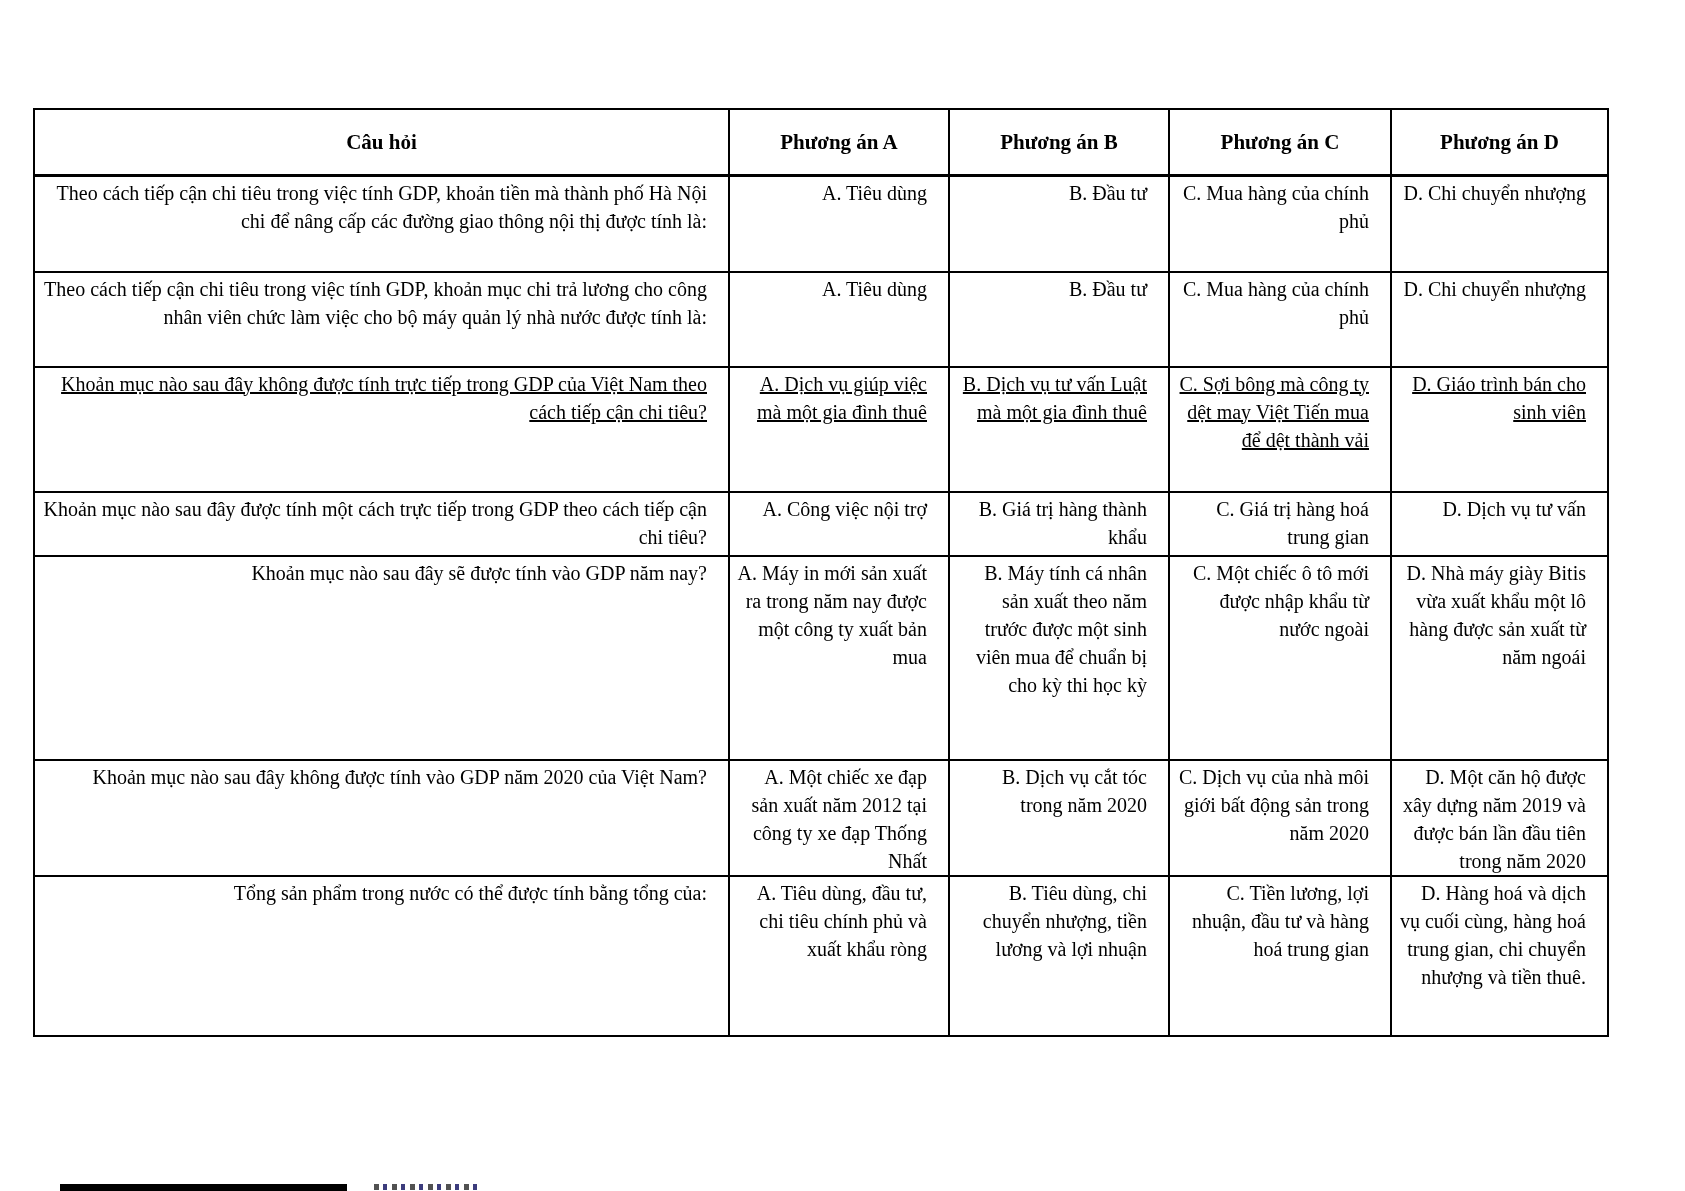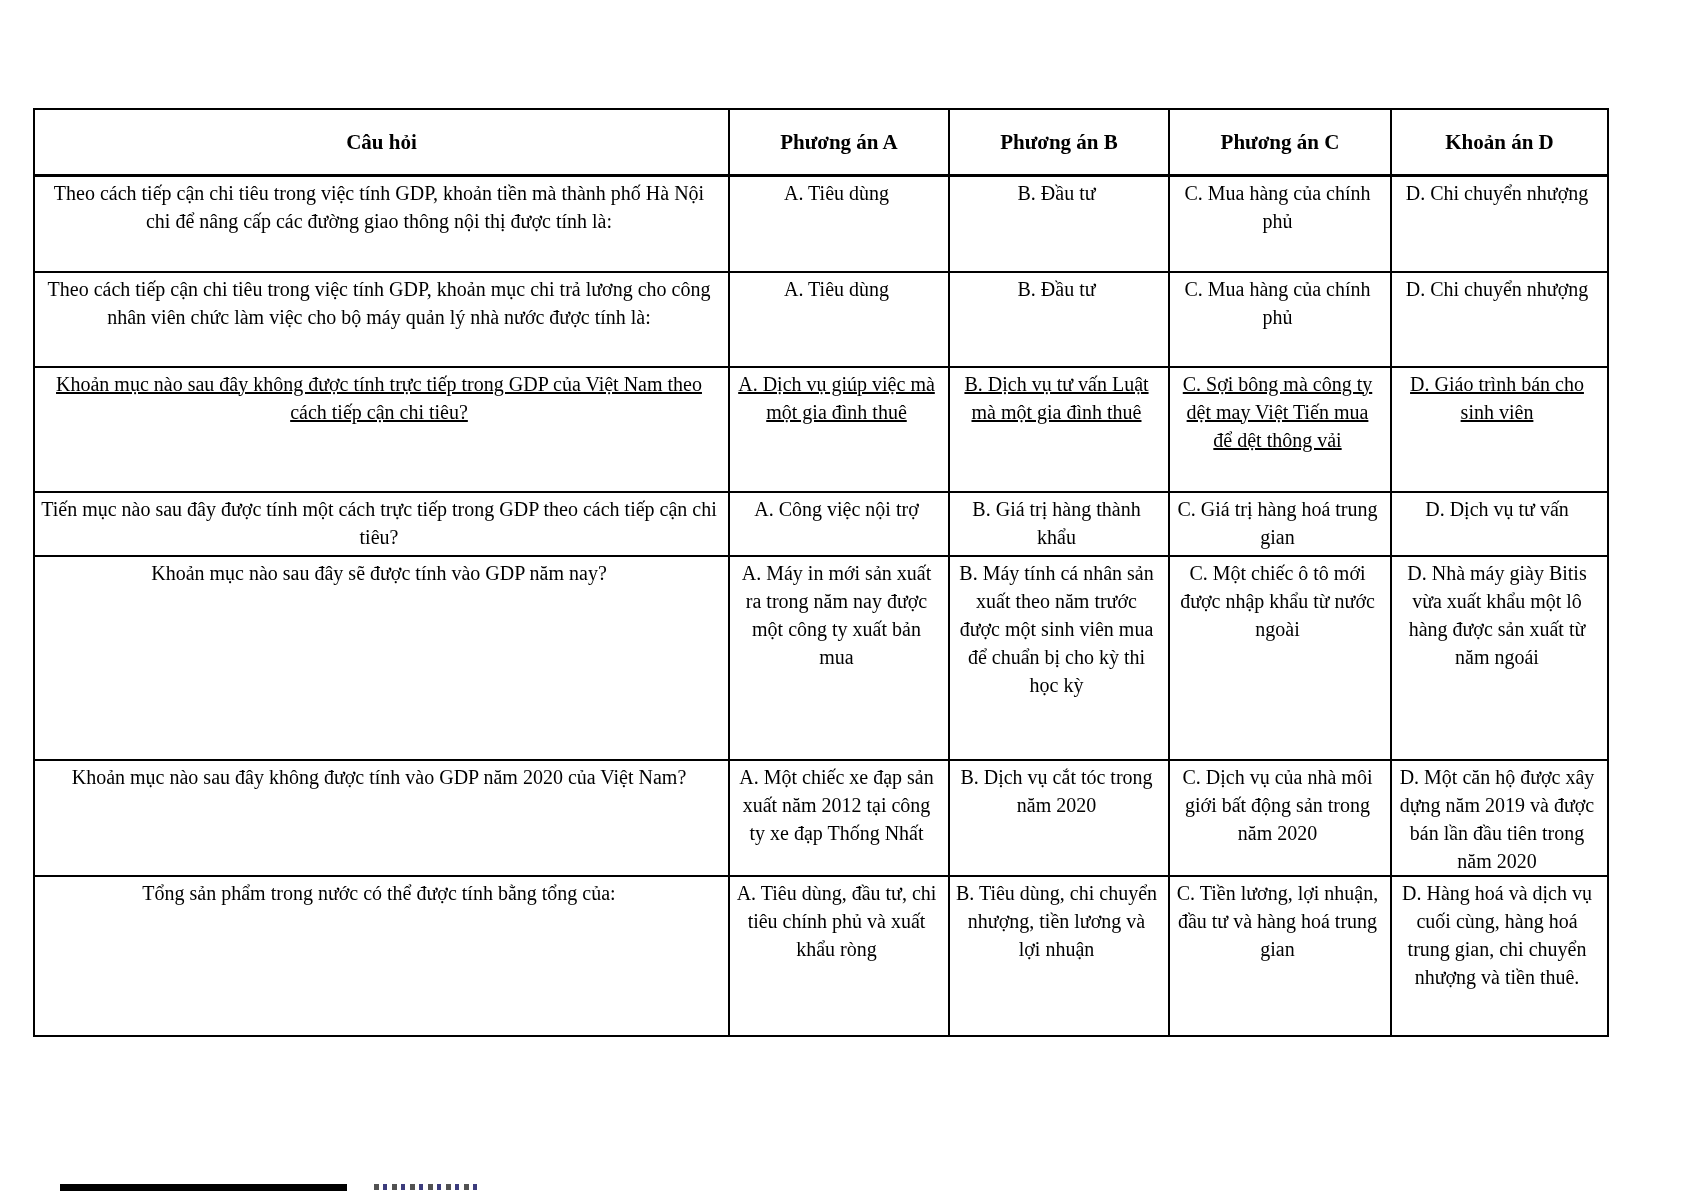--- a/index.html
+++ b/index.html
@@ -43,22 +43,22 @@
     font-weight: bold;
     font-size: 21px;
     text-align: center;
     vertical-align: middle;
     height: 60px;
     border-bottom: 3px solid #000000;
     padding: 2px 4px;
   }
   table.quiz td {
     vertical-align: top;
-    text-align: center;
-    padding: 2px 10px 0 5px;
+    text-align: right;
+    padding: 2px 21px 0 5px;
   }
   
   tbody tr:nth-child(1) { height: 96px;  }
   tbody tr:nth-child(2) { height: 95px;  }
   tbody tr:nth-child(3) { height: 125px; text-decoration: underline; }
   tbody tr:nth-child(4) { height: 64px;  }
   tbody tr:nth-child(5) { height: 204px; }
   tbody tr:nth-child(6) { height: 116px; }
   tbody tr:nth-child(7) { height: 160px; }
 
@@ -99,21 +99,21 @@
         <col class="c-b">
         <col class="c-c">
         <col class="c-d">
     </colgroup>
     <thead>
       <tr>
         <th>Câu hỏi</th>
         <th>Phương án A</th>
         <th>Phương án B</th>
         <th>Phương án C</th>
-        <th>Khoản án D</th>
+        <th>Phương án D</th>
       </tr>
     </thead>
     <tbody>
   <tr>
     <td>Theo cách tiếp cận chi tiêu trong việc tính GDP, khoản tiền mà thành phố Hà Nội chi để nâng cấp các đường giao thông nội thị được tính là:</td>
     <td>A. Tiêu dùng</td>
     <td>B. Đầu tư</td>
     <td>C. Mua hàng của chính phủ</td>
     <td>D. Chi chuyển nhượng</td>
   </tr>
@@ -123,26 +123,26 @@
     <td>A. Tiêu dùng</td>
     <td>B. Đầu tư</td>
     <td>C. Mua hàng của chính phủ</td>
     <td>D. Chi chuyển nhượng</td>
   </tr>
 
   <tr>
     <td>Khoản mục nào sau đây không được tính trực tiếp trong GDP của Việt Nam theo cách tiếp cận chi tiêu?</td>
     <td>A. Dịch vụ giúp việc mà một gia đình thuê</td>
     <td>B. Dịch vụ tư vấn Luật mà một gia đình thuê</td>
-    <td>C. Sợi bông mà công ty dệt may Việt Tiến mua để dệt thông vải</td>
+    <td>C. Sợi bông mà công ty dệt may Việt Tiến mua để dệt thành vải</td>
     <td>D. Giáo trình bán cho sinh viên</td>
   </tr>
 
   <tr>
-    <td>Tiến mục nào sau đây được tính một cách trực tiếp trong GDP theo cách tiếp cận chi tiêu?</td>
+    <td>Khoản mục nào sau đây được tính một cách trực tiếp trong GDP theo cách tiếp cận chi tiêu?</td>
     <td>A. Công việc nội trợ</td>
     <td>B. Giá trị hàng thành khẩu</td>
     <td>C. Giá trị hàng hoá trung gian</td>
     <td>D. Dịch vụ tư vấn</td>
   </tr>
 
   <tr>
     <td>Khoản mục nào sau đây sẽ được tính vào GDP năm nay?</td>
     <td>A. Máy in mới sản xuất ra trong năm nay được một công ty xuất bản mua</td>
     <td>B. Máy tính cá nhân sản xuất theo năm trước được một sinh viên mua để chuẩn bị cho kỳ thi học kỳ</td>

